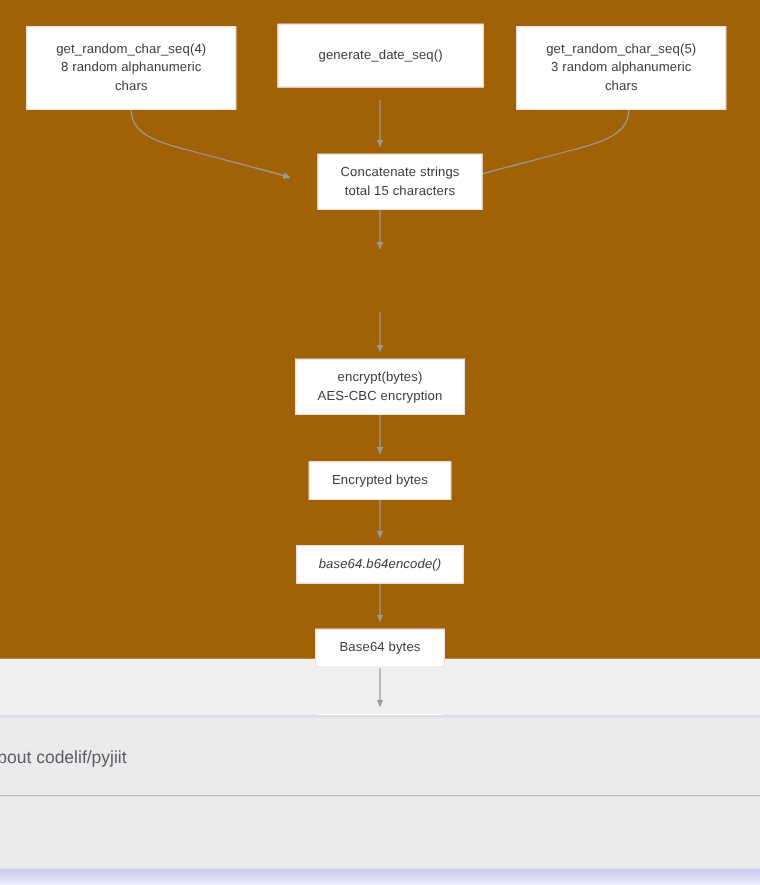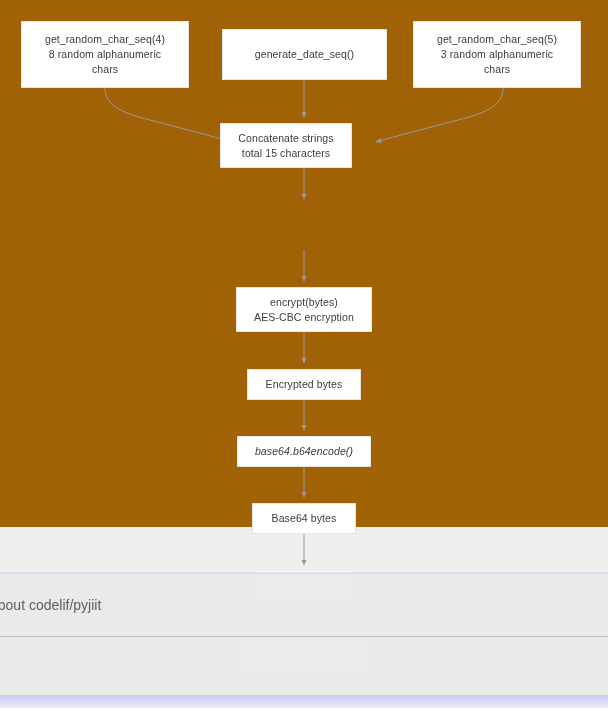--- a/index.html
+++ b/index.html
@@ -38,23 +38,23 @@
     color: #3c3c3c;
     font-size: 10.5px;
     line-height: 15px;
     letter-spacing: 0.1px;
     padding: 4px 8px;
   }
   .node .ln { display: block; white-space: nowrap; }
 
   
   #n-left      { left: 21px;  top: 21px;  width: 168px; height: 67px; }
-  #n-mid       { left: 222px; top: 29px;  width: 165px; height: 51px; justify-content: center; }
+  #n-mid       { left: 222px; top: 19px;  width: 165px; height: 51px; justify-content: center; }
   #n-right     { left: 413px; top: 21px;  width: 168px; height: 67px; }
-  #n-concat    { left: 220px; top: 123px; width: 132px; height: 45px; }
+  #n-concat    { left: 254px; top: 123px; width: 132px; height: 45px; }
   #n-encode    { left: 256px; top: 205px; width: 96px;  height: 45px; }
   #n-encrypt   { left: 236px; top: 287px; width: 136px; height: 45px; }
   #n-encbytes  { left: 247px; top: 369px; width: 114px; height: 31px; }
   #n-b64       { left: 237px; top: 436px; width: 134px; height: 31px; font-style: italic; }
   #n-b64bytes  { left: 252px; top: 503px; width: 104px; height: 31px; justify-content: center; }
   #n-hidden1   { left: 252px; top: 570px; width: 104px; height: 31px; }
   #n-hidden2   { left: 237px; top: 640px; width: 134px; height: 31px; }
 
   
   .node.occluded { border-color: #eceae8; }

